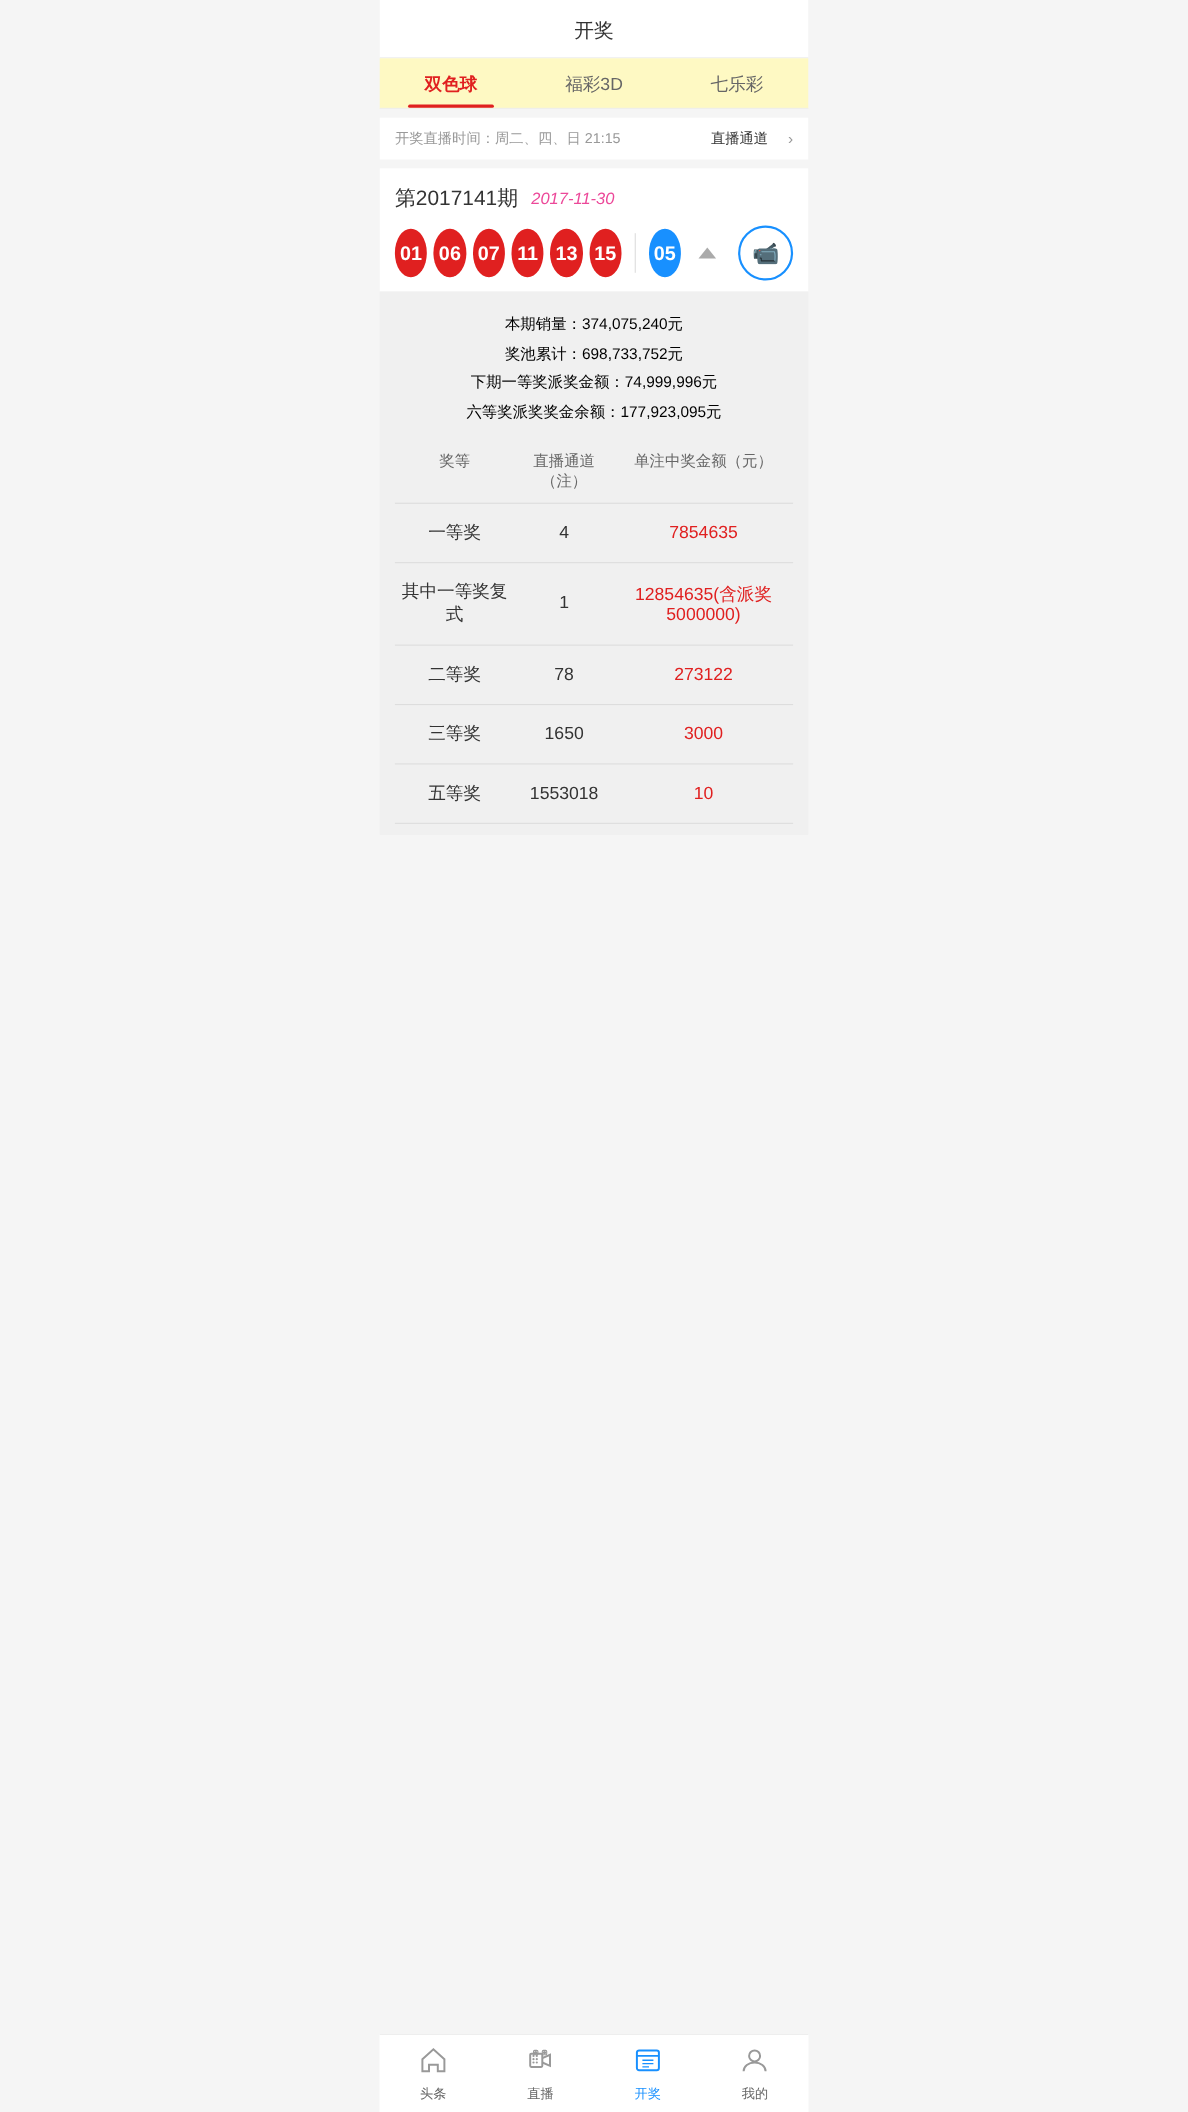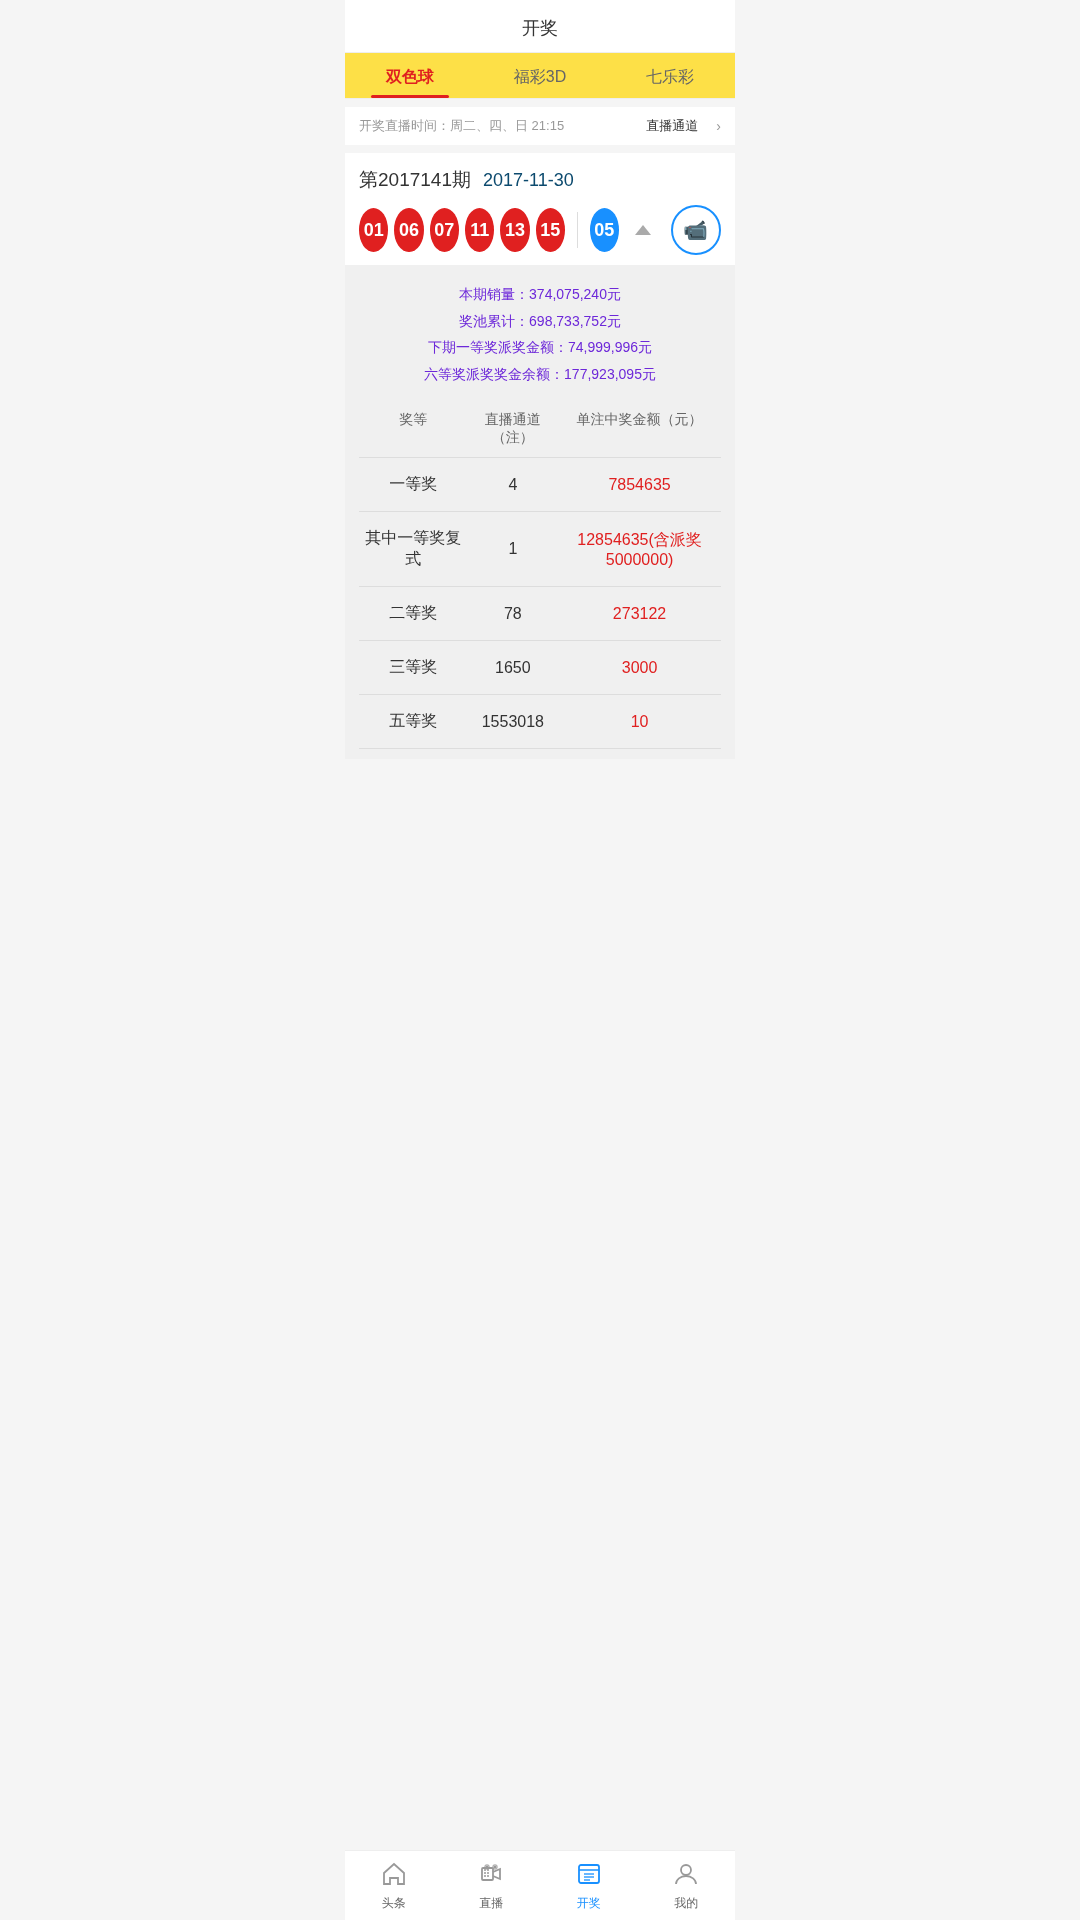--- a/index.html
+++ b/index.html
@@ -19,21 +19,21 @@
       text-align: center;
       padding: 16px 0 12px;
       font-size: 18px;
       font-weight: 500;
       color: #333;
       border-bottom: 1px solid #eee;
     }
 
     
     .tabs {
-      background: #fde047;
+      background: #fef9c3;
       display: flex;
       border-bottom: 1px solid #eee;
     }
     .tab {
       flex: 1;
       text-align: center;
       padding: 14px 0 10px;
       font-size: 16px;
       color: #666;
       position: relative;
@@ -88,22 +88,23 @@
       display: flex;
       align-items: center;
       gap: 12px;
       margin-bottom: 12px;
     }
     .issue-num {
       font-size: 19px;
       color: #333;
     }
     .issue-date {
-      font-size: 18px;
-      color: #0c4a6e;
+      font-size: 15px;
+      color: #ec4899;
+      font-style: italic;
     }
 
     
     .balls-row {
       display: flex;
       align-items: center;
       gap: 6px;
     }
     .ball {
       width: 44px;
@@ -165,21 +166,21 @@
     }
 
     
     .prize-panel {
       background: #f0f0f0;
       padding: 16px 14px 10px;
     }
     .prize-summary {
       text-align: center;
       font-size: 14px;
-      color: #6d28d9;
+      color: #000000;
       line-height: 1.9;
       margin-bottom: 14px;
     }
     .prize-summary p { margin: 0; }
 
     
     .prize-table {
       background: #f0f0f0;
       width: 100%;
     }

